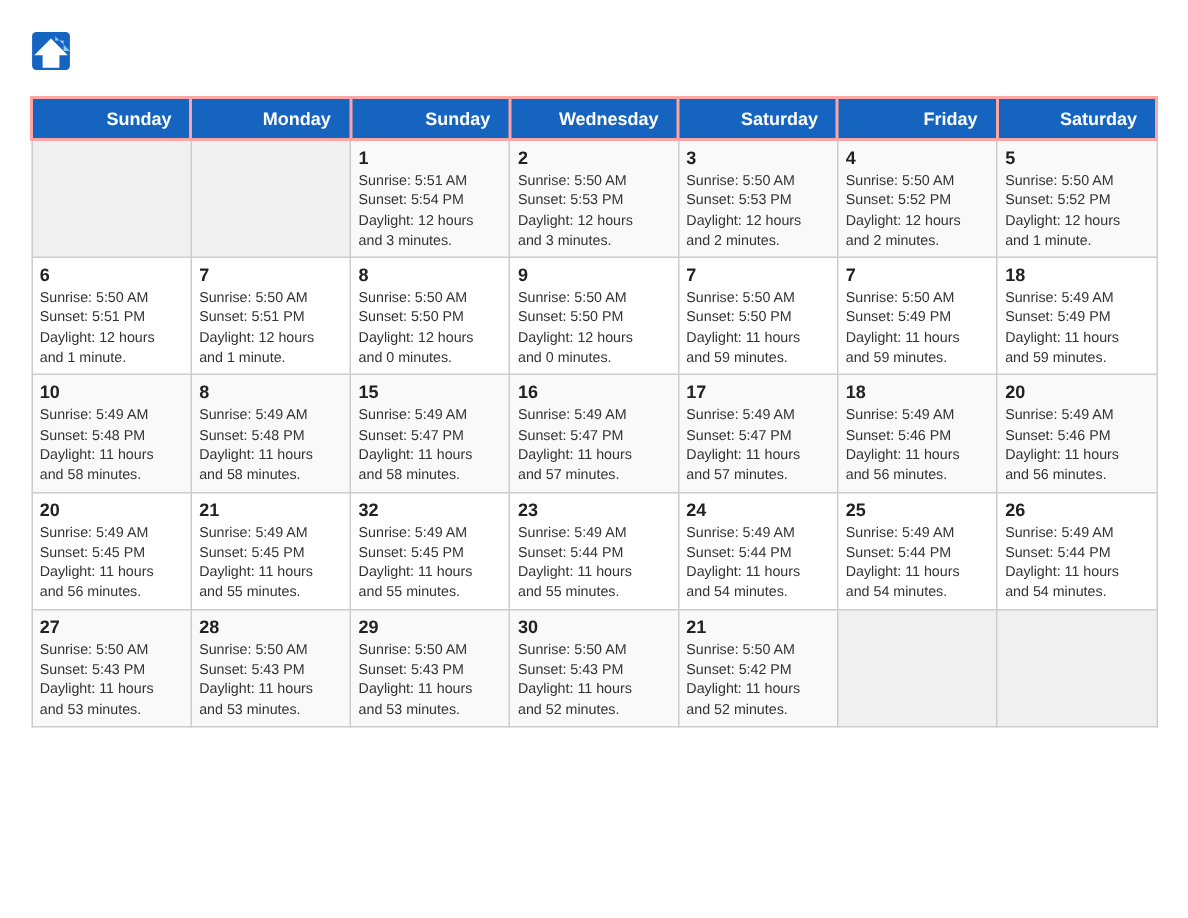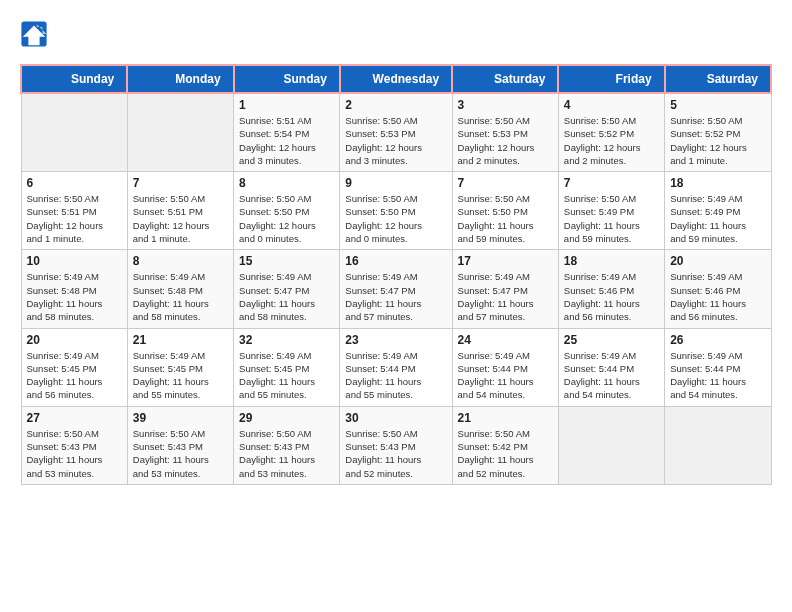--- a/index.html
+++ b/index.html
@@ -310,21 +310,21 @@
       </tr>
       <tr>
         <td>
           <span class="day-num">27</span>
           <div class="day-info" style="white-space: pre-line;">Sunrise: 5:50 AM
 Sunset: 5:43 PM
 Daylight: 11 hours
 and 53 minutes.</div>
         </td>
         <td>
-          <span class="day-num">39</span>
+          <span class="day-num">28</span>
           <div class="day-info" style="white-space: pre-line;">Sunrise: 5:50 AM
 Sunset: 5:43 PM
 Daylight: 11 hours
 and 53 minutes.</div>
         </td>
         <td>
           <span class="day-num">29</span>
           <div class="day-info" style="white-space: pre-line;">Sunrise: 5:50 AM
 Sunset: 5:43 PM
 Daylight: 11 hours

